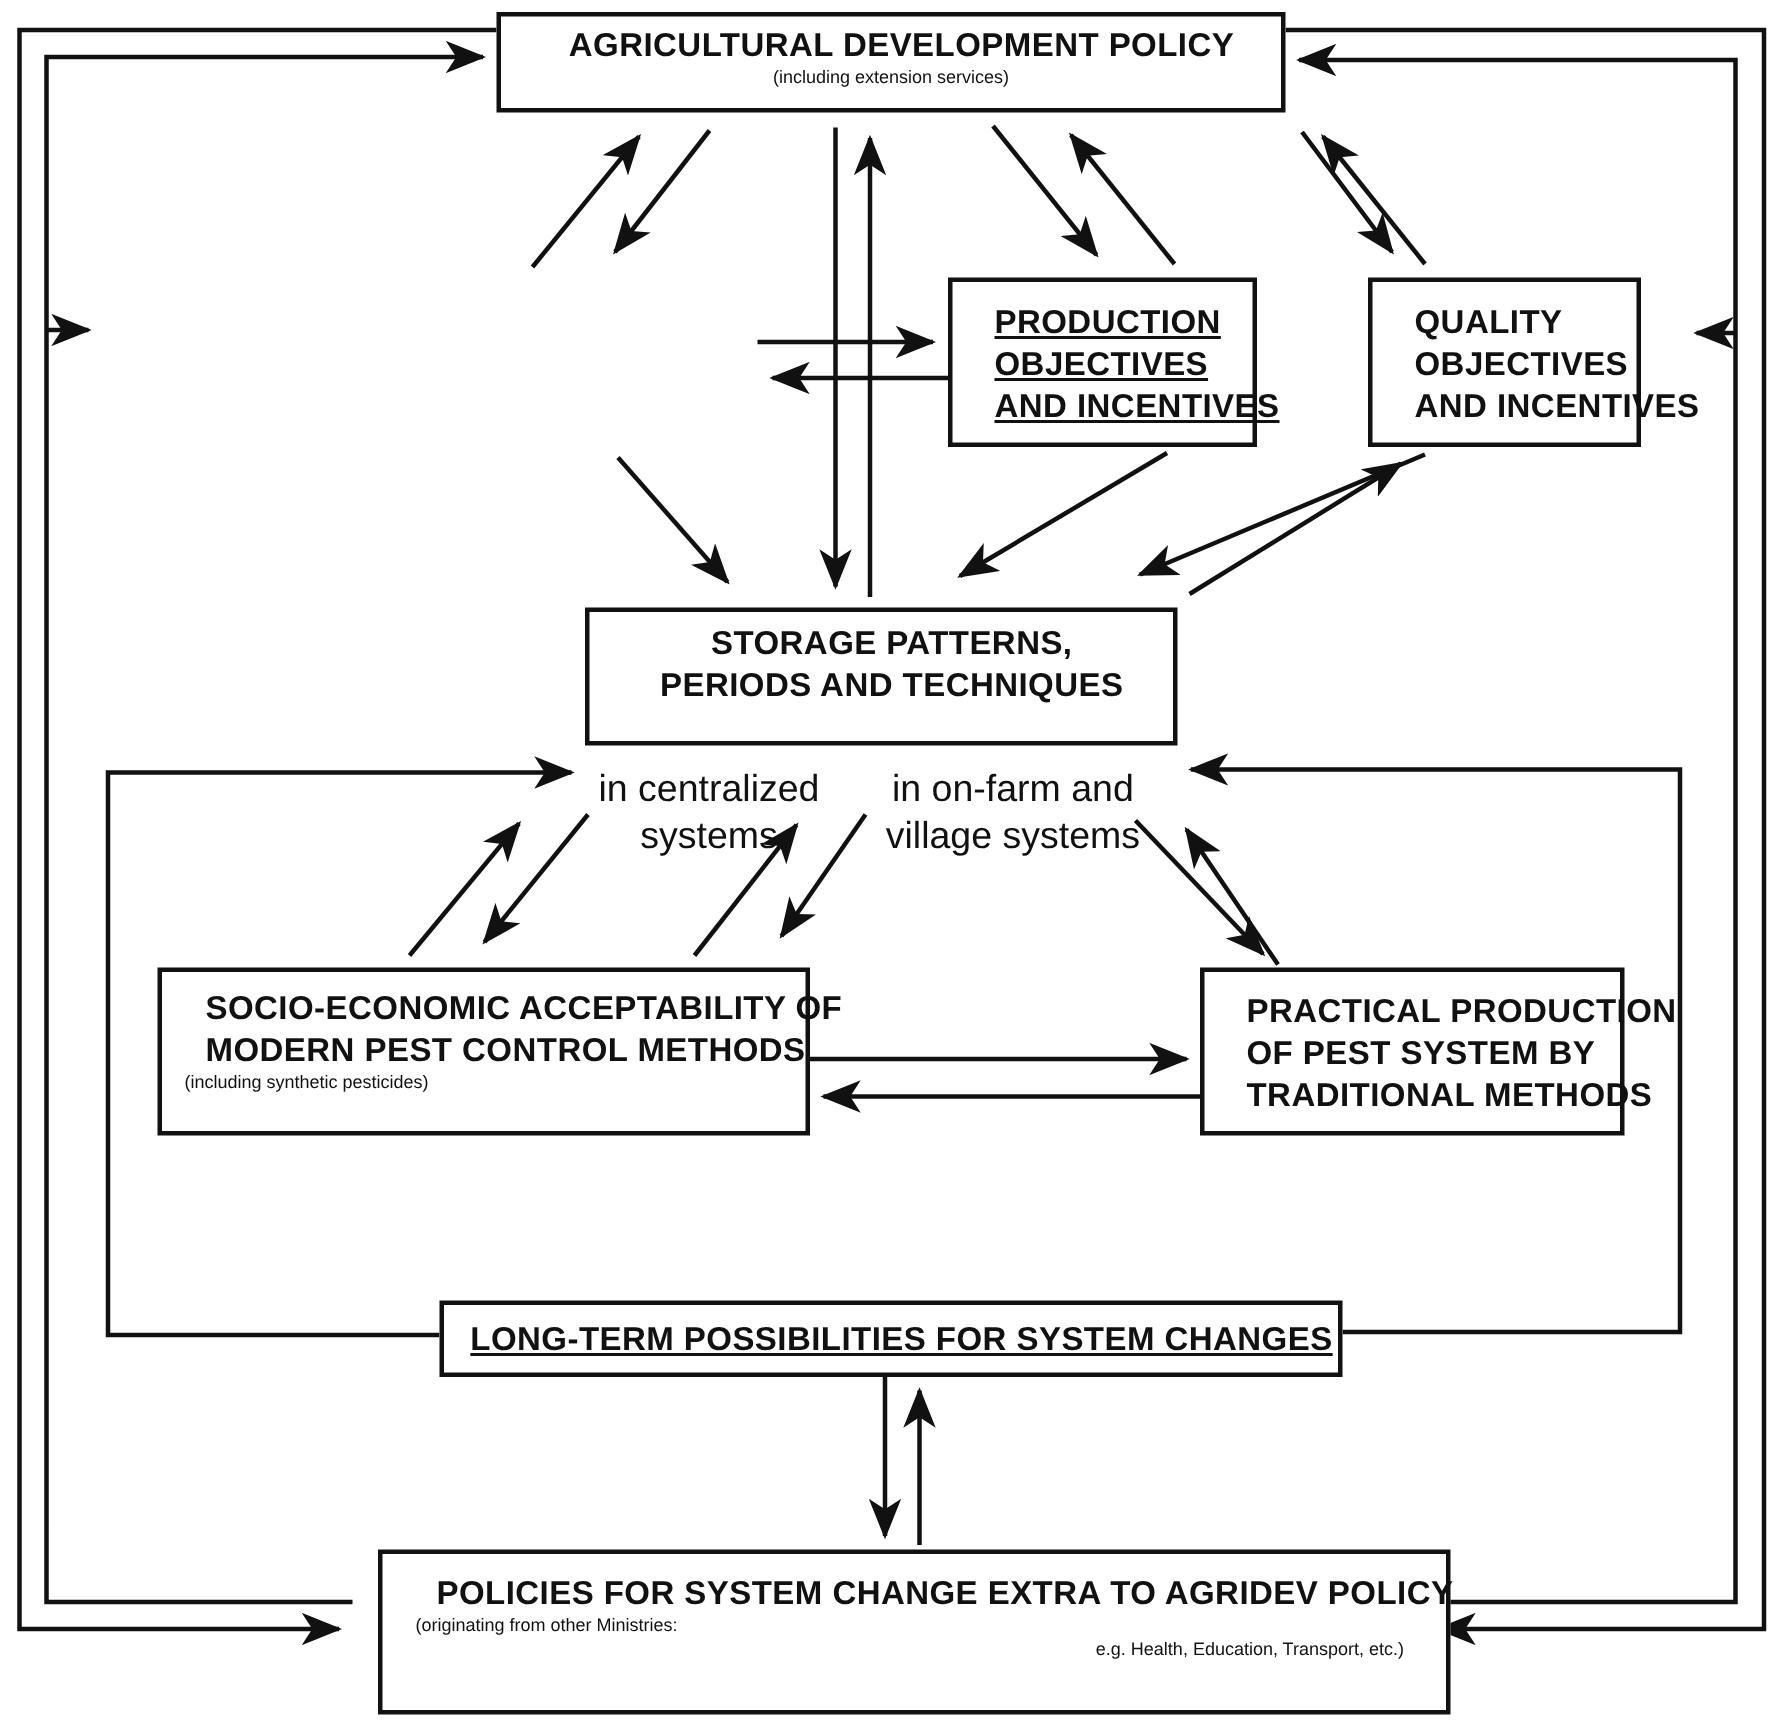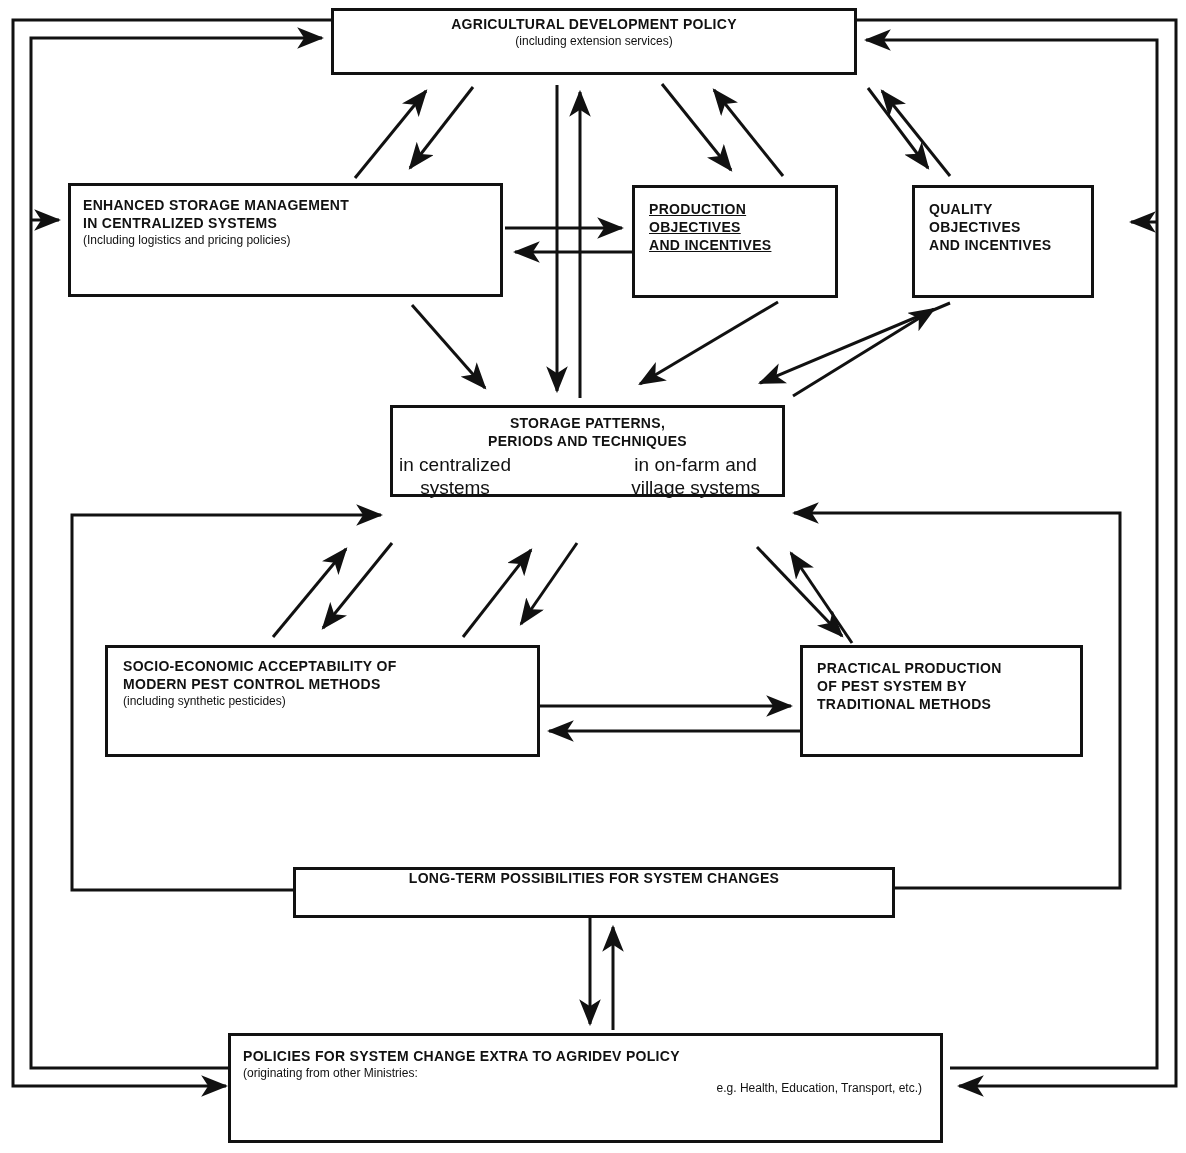--- a/index.html
+++ b/index.html
@@ -12,34 +12,34 @@
     overflow:hidden;
   }
   #edges{position:absolute;left:0;top:0;width:1186px;height:1153px;}
   .box{
     position:absolute;
     box-sizing:border-box;
     background:#ffffff;
     border:3px solid #111111;
     color:#111111;
   }
-  .caps{font-weight:bold;font-size:14px;line-height:1.27;letter-spacing:.3px;white-space:nowrap;}
+  .caps{font-weight:bold;font-size:22px;line-height:1.27;letter-spacing:.3px;white-space:nowrap;margin-left:14px;}
   .paren{font-weight:normal;font-size:12px;line-height:1.3;white-space:nowrap;}
   
   #box-agridev{left:331px;top:8px;width:526px;height:67px;padding-top:5px;text-align:center;}
   #box-enhanced{left:68px;top:183px;width:435px;height:114px;padding:11px 12px;}
   #box-production{left:632px;top:185px;width:206px;height:113px;padding:13px 14px;text-decoration:underline;}
   #box-quality{left:912px;top:185px;width:182px;height:113px;padding:13px 14px;}
   #box-storage{left:390px;top:405px;width:395px;height:92px;padding-top:7px;text-align:center;}
   #storage-subrow{display:flex;justify-content:space-between;padding:2px 22px 0 6px;}
-  .storage-sub{font-weight:normal;font-size:19px;line-height:1.25;text-align:center;white-space:nowrap;}
+  .storage-sub{font-weight:normal;font-size:25px;line-height:1.25;text-align:center;white-space:nowrap;margin-top:38px;}
   #box-socio{left:105px;top:645px;width:435px;height:112px;padding:10px 15px;}
   #box-practical{left:800px;top:645px;width:283px;height:112px;padding:12px 14px;}
-  #box-longterm{left:293px;top:867px;width:602px;height:51px;display:flex;align-items:flex-start;justify-content:center;}
-  #box-policies{left:228px;top:1033px;width:715px;height:110px;padding:12px 12px;}
+  #box-longterm{left:293px;top:867px;width:602px;height:51px;display:flex;align-items:center;justify-content:center;text-decoration:underline;}
+  #box-policies{left:252px;top:1033px;width:715px;height:110px;padding:12px 22px;}
   #policies-line3{text-align:right;padding-right:6px;}
 </style>
 </head>
 <body>
 
 <div id="canvas">
 
   <svg id="edges" viewBox="0 0 1186 1153" xmlns="http://www.w3.org/2000/svg">
     <defs>
       <marker id="ah" viewBox="0 0 10 8" refX="9.2" refY="4" markerWidth="9" markerHeight="7.2" orient="auto">
@@ -92,25 +92,20 @@
       <path d="M590,918 V1024" marker-end="url(#ah)"></path>
       <path d="M613,1030 V927" marker-end="url(#ah)"></path>
     </g>
   </svg>
 
   <div class="box" id="box-agridev">
     <div class="caps">AGRICULTURAL DEVELOPMENT POLICY</div>
     <div class="paren">(including extension services)</div>
   </div>
 
-  <div class="box" id="box-enhanced">
-    <div class="caps">ENHANCED STORAGE MANAGEMENT</div>
-    <div class="caps">IN CENTRALIZED SYSTEMS</div>
-    <div class="paren">(Including logistics and pricing policies)</div>
-  </div>
 
   <div class="box" id="box-production">
     <div class="caps">PRODUCTION</div>
     <div class="caps">OBJECTIVES</div>
     <div class="caps">AND INCENTIVES</div>
   </div>
 
   <div class="box" id="box-quality">
     <div class="caps">QUALITY</div>
     <div class="caps">OBJECTIVES</div>

